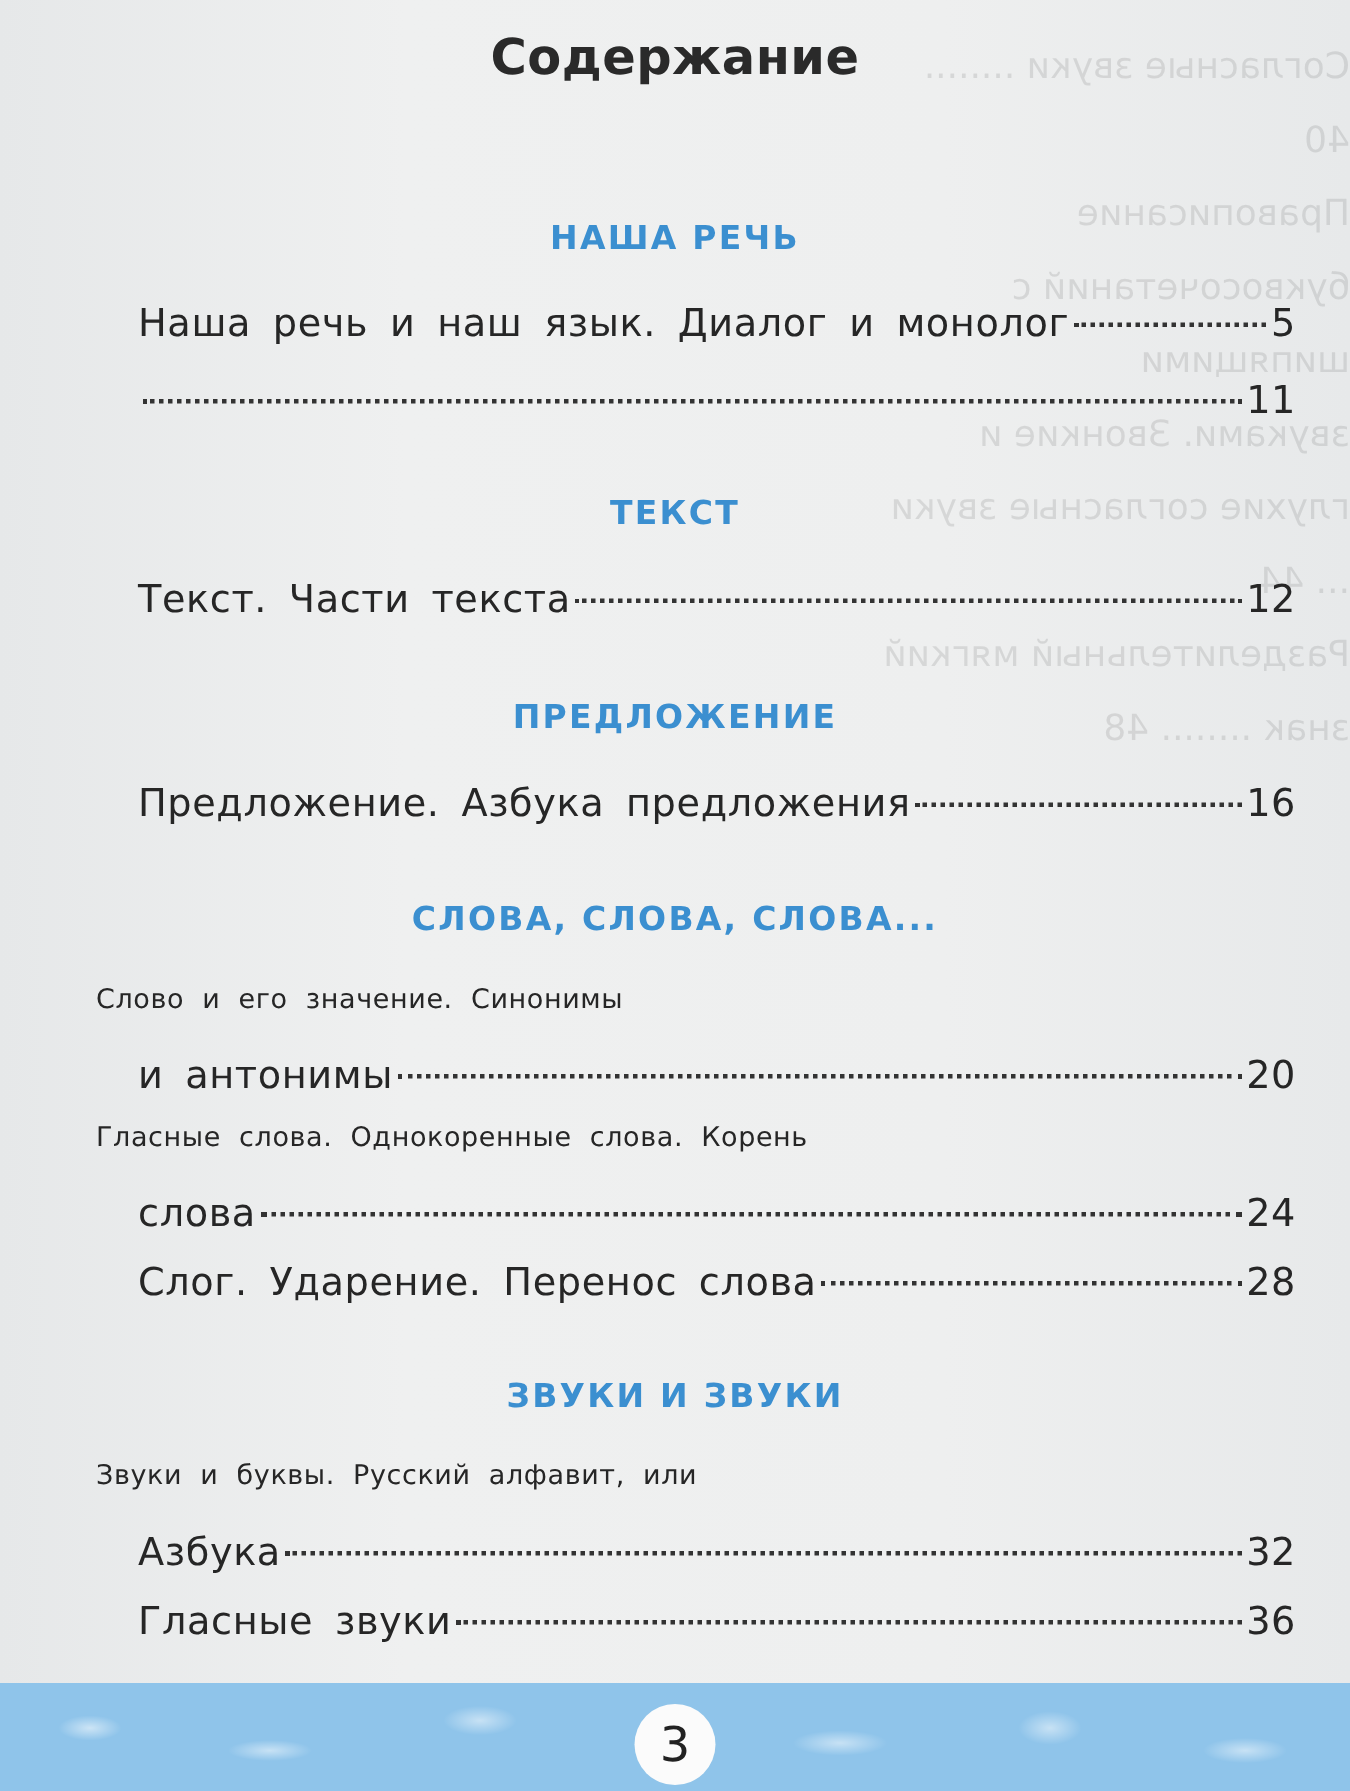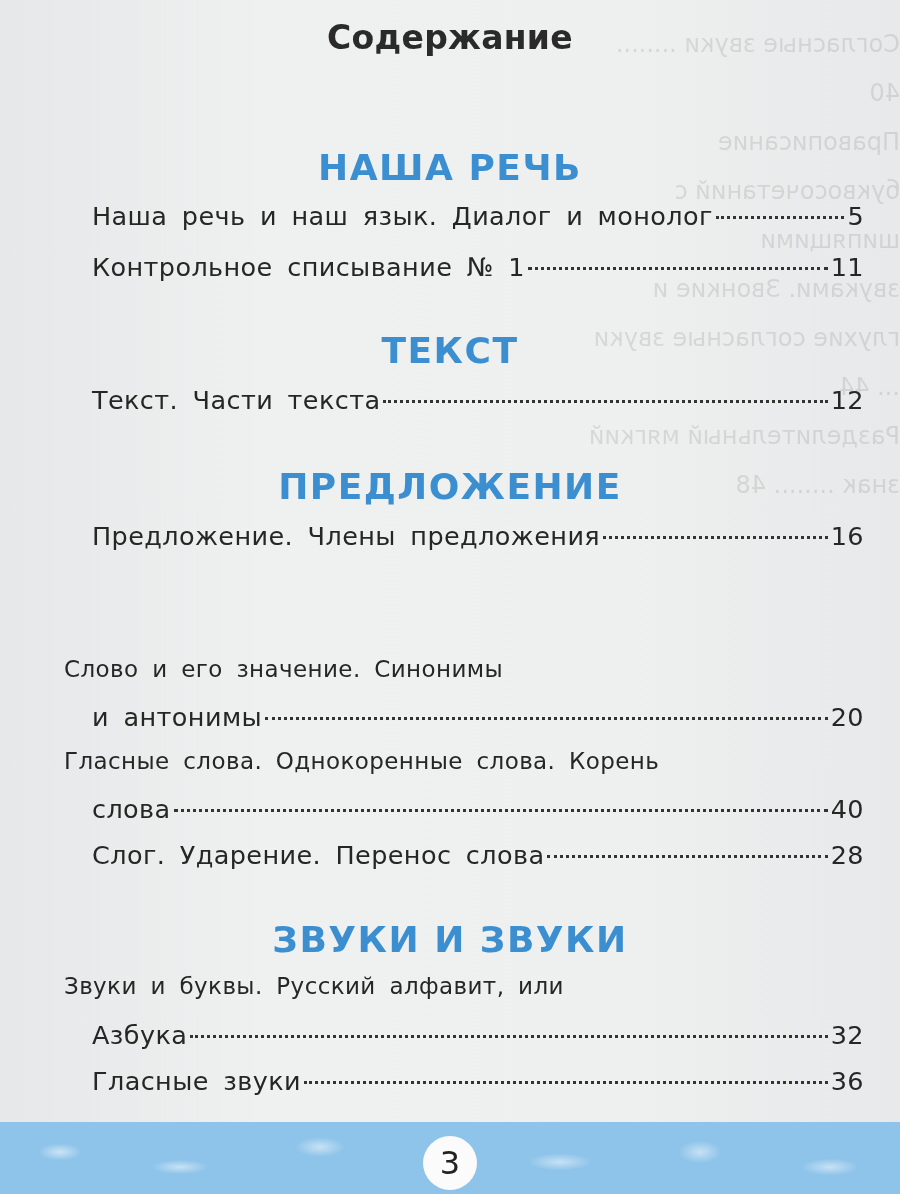--- a/index.html
+++ b/index.html
@@ -17,36 +17,36 @@
     position: absolute; right: 0; top: 0; width: 320px; height: 1122px;
     opacity: 0.12; color: #333; font-family: "DejaVu Sans", sans-serif; font-size: 24px;
     transform: scaleX(-1); line-height: 49px; padding-top: 20px; overflow: hidden;
   }
   .title {
     position: absolute; top: 18px; left: 0; width: 900px; text-align: center;
     font-size: 33px; font-weight: bold; color: #2a2a2a; letter-spacing: 0.3px;
   }
   .section {
     position: absolute; left: 0; width: 900px; text-align: center;
-    font-size: 36px; font-weight: bold; color: #3b8fd0; letter-spacing: 1.5px;
+    font-size: 22px; font-weight: bold; color: #3b8fd0; letter-spacing: 1.5px;
   }
   .entry {
     position: absolute; left: 64px; width: 772px;
     font-size: 25.5px; color: #262626; line-height: 30px;
     display: flex; align-items: baseline; white-space: nowrap;
     letter-spacing: 0.4px;
     margin-left: 28px;
   }
   .entry .txt { flex: 0 0 auto; word-spacing: 6px; }
   .entry .dots {
     flex: 1 1 auto; overflow: hidden; margin: 0 3px;
     border-bottom: 3px dotted #333; transform: translateY(-6px); height: 0;
   }
   .entry .pg { flex: 0 0 auto; }
-  .plain { position: absolute; left: 64px; font-size: 23px; color: #262626; word-spacing: 6px; letter-spacing: 0.4px; }
+  .plain { position: absolute; left: 64px; font-size: 18px; color: #262626; word-spacing: 6px; letter-spacing: 0.4px; }
   .footer {
     position: absolute; left: 0; top: 1122px; width: 900px; height: 72px;
     background:
       radial-gradient(ellipse 30px 12px at 60px 30px, rgba(255,255,255,0.55), transparent 70%),
       radial-gradient(ellipse 40px 10px at 180px 45px, rgba(255,255,255,0.5), transparent 70%),
       radial-gradient(ellipse 35px 14px at 320px 25px, rgba(255,255,255,0.5), transparent 70%),
       radial-gradient(ellipse 45px 12px at 560px 40px, rgba(255,255,255,0.5), transparent 70%),
       radial-gradient(ellipse 30px 16px at 700px 30px, rgba(255,255,255,0.5), transparent 70%),
       radial-gradient(ellipse 40px 12px at 830px 45px, rgba(255,255,255,0.5), transparent 70%),
       #8fc4ea;
@@ -68,50 +68,50 @@
 
   <div class="title">Содержание</div>
 
   <div class="section" style="top:147px">НАША РЕЧЬ</div>
   <div class="entry" style="top:201px">
     <span class="txt">Наша речь и наш язык. Диалог и монолог</span>
     <span class="dots"></span>
     <span class="pg">5</span>
   </div>
   <div class="entry" style="top:252px">
-    <span class="txt">Контрольное списывание № 1</span>
     <span class="dots"></span>
     <span class="pg">11</span>
   </div>
 
   <div class="section" style="top:330px">ТЕКСТ</div>
   <div class="entry" style="top:385px">
     <span class="txt">Текст. Части текста</span>
     <span class="dots"></span>
     <span class="pg">12</span>
   </div>
 
   <div class="section" style="top:466px">ПРЕДЛОЖЕНИЕ</div>
   <div class="entry" style="top:521px">
-    <span class="txt">Предложение. Члены предложения</span>
+    <span class="txt">Предложение. Азбука предложения</span>
     <span class="dots"></span>
     <span class="pg">16</span>
   </div>
 
+  <div class="section" style="top:601px">СЛОВА, СЛОВА, СЛОВА...</div>
   <div class="plain" style="top:656px">Слово и его значение. Синонимы</div>
   <div class="entry" style="top:702px">
     <span class="txt">и антонимы</span>
     <span class="dots"></span>
     <span class="pg">20</span>
   </div>
   <div class="plain" style="top:748px">Гласные слова. Однокоренные слова. Корень</div>
   <div class="entry" style="top:794px">
     <span class="txt">слова</span>
     <span class="dots"></span>
-    <span class="pg">40</span>
+    <span class="pg">24</span>
   </div>
   <div class="entry" style="top:840px">
     <span class="txt">Слог. Ударение. Перенос слова</span>
     <span class="dots"></span>
     <span class="pg">28</span>
   </div>
 
   <div class="section" style="top:919px">ЗВУКИ И ЗВУКИ</div>
   <div class="plain" style="top:973px">Звуки и буквы. Русский алфавит, или</div>
   <div class="entry" style="top:1020px">

